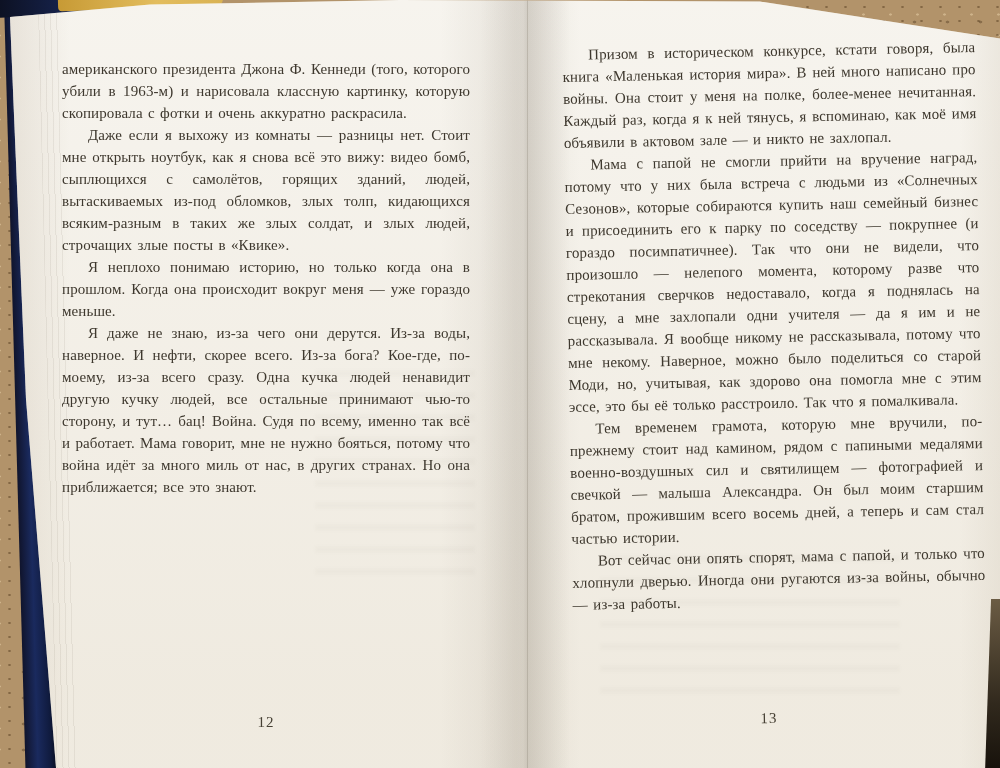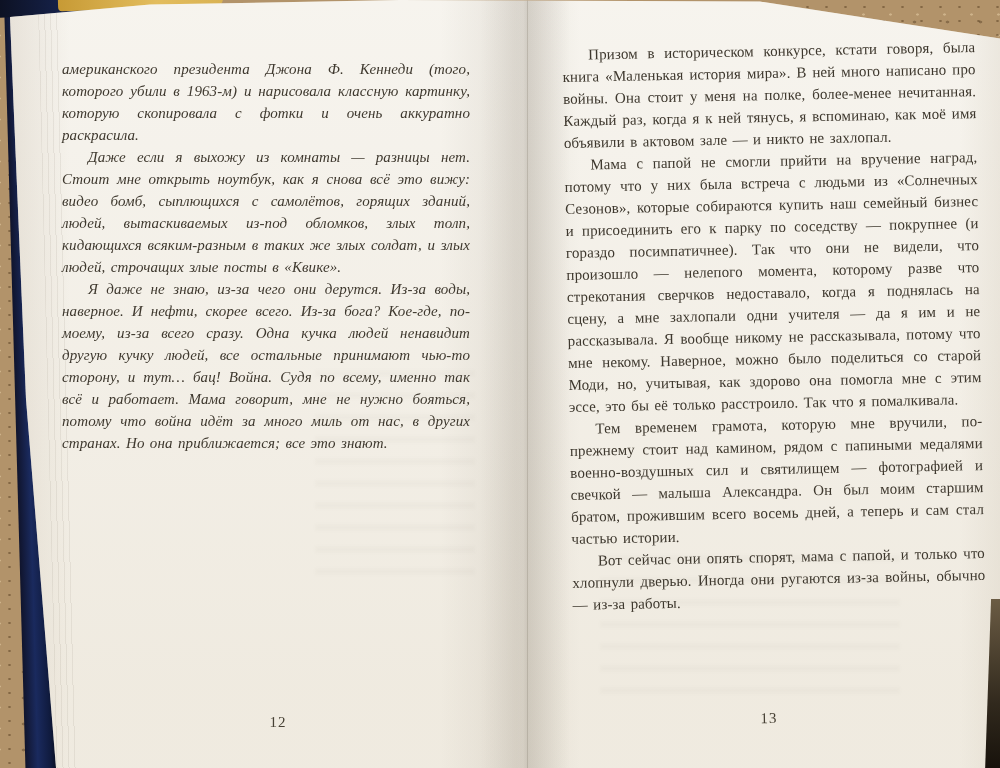--- a/index.html
+++ b/index.html
@@ -104,30 +104,30 @@
     position: absolute;
     color: #3e382e;
     font-size: 15px;
     line-height: 22px;
     text-align: justify;
     word-spacing: 1.5px;
     letter-spacing: .1px;
   }
   .col p { margin: 0; }
   .col p.indent { text-indent: 26px; }
-  .left-col  { left: 62px;  top: 58px; width: 408px; font-style: italic; }
+  .left-col  { left: 62px;  top: 58px; width: 408px; }
   .right-col { left: 562px; top: 44px; width: 413px;
                transform: rotate(-1.1deg); transform-origin: left top; }
   .pagenum {
     position: absolute;
     width: 408px; text-align: center;
     color: #464034; font-size: 15px;
     letter-spacing: 1px;
   }
-  .pagenum-left  { left: 74px;  top: 714px; }
+  .pagenum-left  { left: 62px;  top: 714px; }
   .pagenum-right { left: 565px; top: 710px; transform: rotate(-1deg); }
 </style>
 </head>
 <body>
 
 <div class="scene">
 
   <div class="cover-left"></div>
   <div class="cover-top-navy"></div>
   <div class="cover-gold"></div>
@@ -135,20 +135,21 @@
   <div class="page-spread">
     <div class="fore-edge"></div>
     <div class="gutter-shadow"></div>
     <div class="gutter-line"></div>
     <div class="ghost ghost-left"></div>
     <div class="ghost ghost-right"></div>
 
     <div class="col left-col">
       <p class="noindent">американского президента Джона Ф. Кеннеди (того, которого убили в 1963-м) и нарисовала классную картинку, которую скопировала с фотки и очень аккуратно раскрасила.</p>
       <p class="indent">Даже если я выхожу из комнаты — разницы нет. Стоит мне открыть ноутбук, как я снова всё это вижу: видео бомб, сыплющихся с самолётов, горящих зданий, людей, вытаскиваемых из-под обломков, злых толп, кидающихся всяким-разным в таких же злых солдат, и злых людей, строчащих злые посты в «Квике».</p>
+      <p class="indent">Я неплохо понимаю историю, но только когда она в прошлом. Когда она происходит вокруг меня — уже гораздо меньше.</p>
       <p class="indent">Я даже не знаю, из-за чего они дерутся. Из-за воды, наверное. И нефти, скорее всего. Из-за бога? Кое-где, по-моему, из-за всего сразу. Одна кучка людей ненавидит другую кучку людей, все остальные принимают чью-то сторону, и тут… бац! Война. Судя по всему, именно так всё и работает. Мама говорит, мне не нужно бояться, потому что война идёт за много миль от нас, в других странах. Но она приближается; все это знают.</p>
     </div>
 
     <div class="col right-col">
       <p class="indent">Призом в историческом конкурсе, кстати говоря, была книга «Маленькая история мира». В ней много написано про войны. Она стоит у меня на полке, более-менее нечитанная. Каждый раз, когда я к ней тянусь, я вспоминаю, как моё имя объявили в актовом зале — и никто не захлопал.</p>
       <p class="indent">Мама с папой не смогли прийти на вручение наград, потому что у них была встреча с людьми из «Солнечных Сезонов», которые собираются купить наш семейный бизнес и присоединить его к парку по соседству — покрупнее (и гораздо посимпатичнее). Так что они не видели, что произошло — нелепого момента, которому разве что стрекотания сверчков недоставало, когда я поднялась на сцену, а мне захлопали одни учителя — да я им и не рассказывала. Я вообще никому не рассказывала, потому что мне некому. Наверное, можно было поделиться со старой Моди, но, учитывая, как здорово она помогла мне с этим эссе, это бы её только расстроило. Так что я помалкивала.</p>
       <p class="indent">Тем временем грамота, которую мне вручили, по-прежнему стоит над камином, рядом с папиными медалями военно-воздушных сил и святилищем — фотографией и свечкой — малыша Александра. Он был моим старшим братом, прожившим всего восемь дней, а теперь и сам стал частью истории.</p>
       <p class="indent">Вот сейчас они опять спорят, мама с папой, и только что хлопнули дверью. Иногда они ругаются из-за войны, обычно — из-за работы.</p>
     </div>
 

